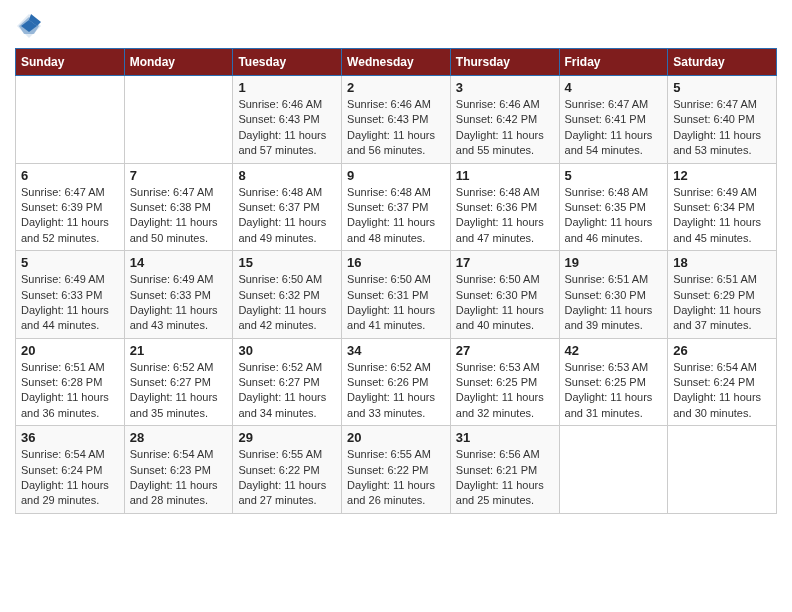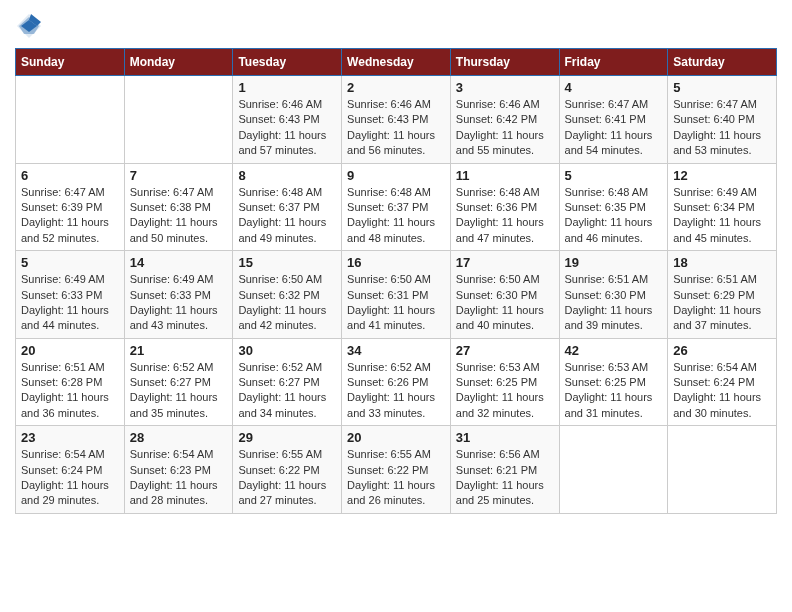--- a/index.html
+++ b/index.html
@@ -250,21 +250,21 @@
             <span class="day-num">42</span>
             <div class="cell-info">Sunrise: 6:53 AM<br>Sunset: 6:25 PM<br>Daylight: 11 hours and 31 minutes.</div>
           </td>
           <td>
             <span class="day-num">26</span>
             <div class="cell-info">Sunrise: 6:54 AM<br>Sunset: 6:24 PM<br>Daylight: 11 hours and 30 minutes.</div>
           </td>
         </tr>
         <tr>
           <td>
-            <span class="day-num">23</span>
+            <span class="day-num">36</span>
             <div class="cell-info">Sunrise: 6:54 AM<br>Sunset: 6:24 PM<br>Daylight: 11 hours and 29 minutes.</div>
           </td>
           <td>
             <span class="day-num">28</span>
             <div class="cell-info">Sunrise: 6:54 AM<br>Sunset: 6:23 PM<br>Daylight: 11 hours and 28 minutes.</div>
           </td>
           <td>
             <span class="day-num">29</span>
             <div class="cell-info">Sunrise: 6:55 AM<br>Sunset: 6:22 PM<br>Daylight: 11 hours and 27 minutes.</div>
           </td>

